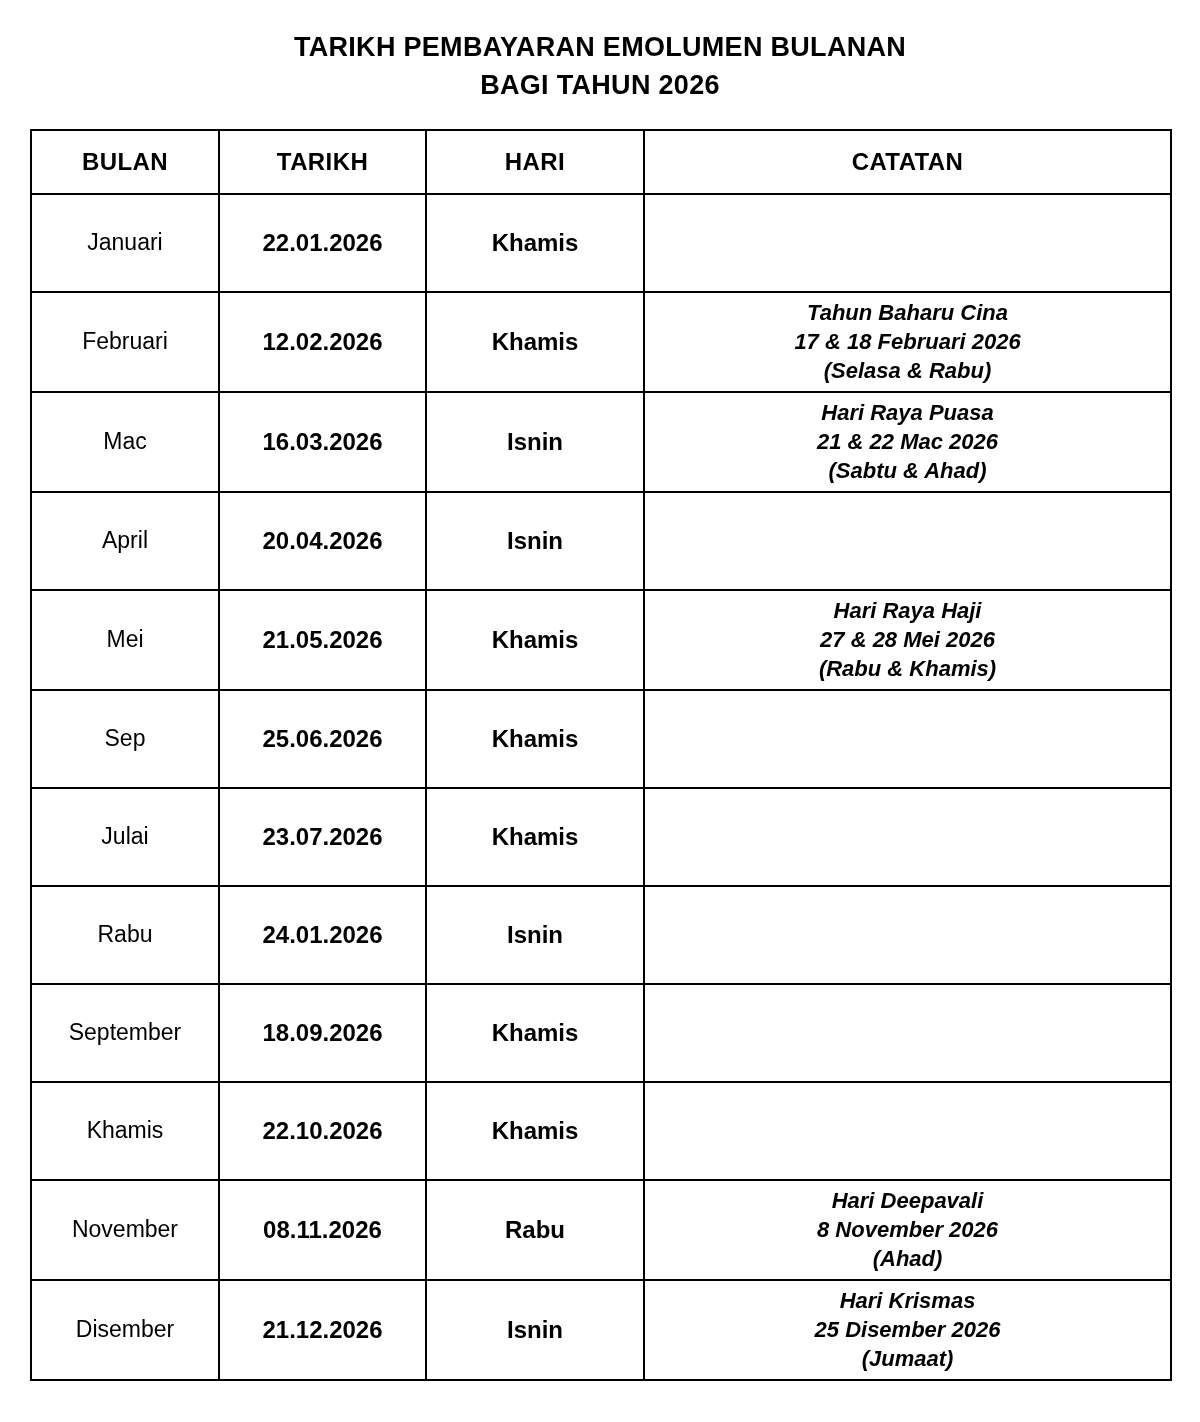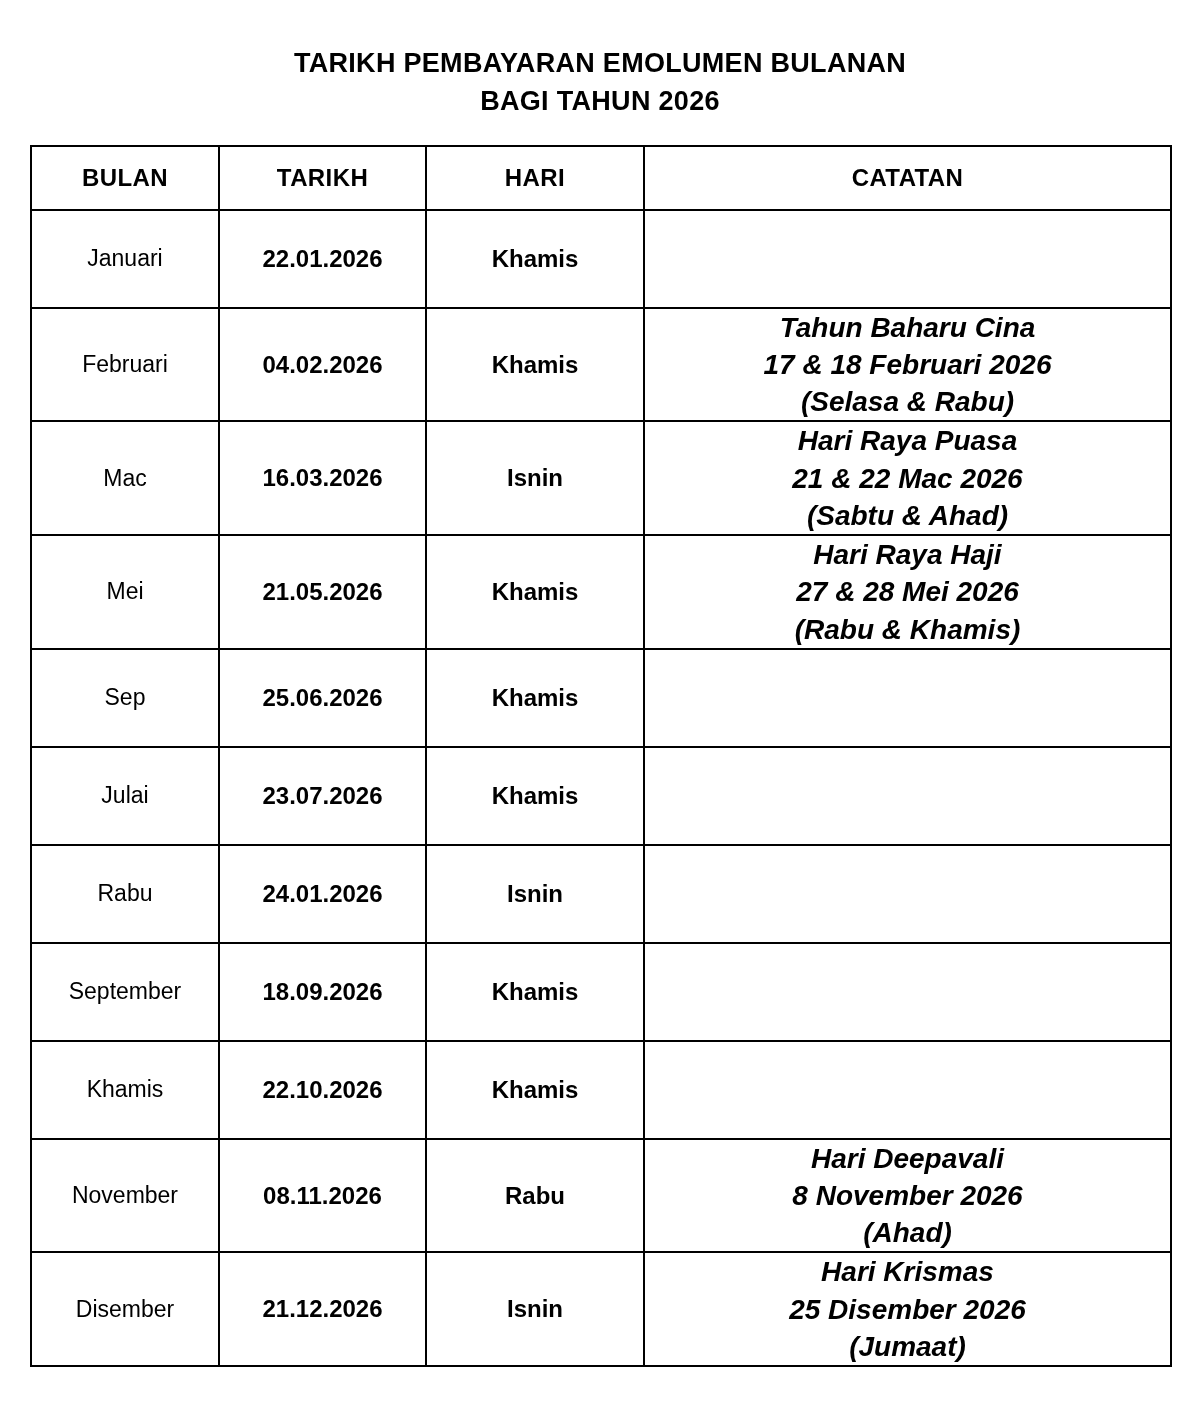--- a/index.html
+++ b/index.html
@@ -11,21 +11,21 @@
     width: 1200px;
     height: 1422px;
     font-family: "Liberation Sans", sans-serif;
     color: #000000;
     overflow: hidden;
   }
   .page {
     width: 1200px;
     height: 1422px;
     box-sizing: border-box;
-    padding: 44px 30px 10px 30px;
+    padding: 28px 30px 10px 30px;
     display: flex;
     flex-direction: column;
   }
   .title-block {
     text-align: center;
     margin-bottom: 24px;
   }
   .title-line {
     font-size: 27px;
     font-weight: bold;
@@ -62,21 +62,21 @@
   }
   td.tarikh {
     font-size: 24px;
     font-weight: bold;
   }
   td.hari {
     font-size: 24px;
     font-weight: bold;
   }
   td.catatan {
-    font-size: 28px;
+    font-size: 22px;
     font-weight: bold;
     font-style: italic;
     line-height: 1.33;
     padding: 6px 8px;
   }
   td.catatan .nline { display: block; }
   tr.row-plain td { height: 96px; border-radius: 15px; }
   tr.row-note td  { height: 98px; }
 </style>
 </head>
@@ -106,38 +106,44 @@
     </thead>
     <tbody id="table-body">
         <tr class="row-plain">
           <td class="bulan">Januari</td>
           <td class="tarikh">22.01.2026</td>
           <td class="hari">Khamis</td>
           <td class="catatan"></td>
         </tr>
         <tr class="row-note">
           <td class="bulan">Februari</td>
-          <td class="tarikh">04.02.2026</td>
+          <td class="tarikh">12.02.2026</td>
           <td class="hari">Khamis</td>
           <td class="catatan">
             <span class="nline">Tahun Baharu Cina</span>
             <span class="nline">17 &amp; 18 Februari 2026</span>
             <span class="nline">(Selasa &amp; Rabu)</span>
           </td>
         </tr>
         <tr class="row-note">
           <td class="bulan">Mac</td>
           <td class="tarikh">16.03.2026</td>
           <td class="hari">Isnin</td>
           <td class="catatan">
             <span class="nline">Hari Raya Puasa</span>
             <span class="nline">21 &amp; 22 Mac 2026</span>
             <span class="nline">(Sabtu &amp; Ahad)</span>
           </td>
         </tr>
+        <tr class="row-plain">
+          <td class="bulan">April</td>
+          <td class="tarikh">20.04.2026</td>
+          <td class="hari">Isnin</td>
+          <td class="catatan"></td>
+        </tr>
         <tr class="row-note">
           <td class="bulan">Mei</td>
           <td class="tarikh">21.05.2026</td>
           <td class="hari">Khamis</td>
           <td class="catatan">
             <span class="nline">Hari Raya Haji</span>
             <span class="nline">27 &amp; 28 Mei 2026</span>
             <span class="nline">(Rabu &amp; Khamis)</span>
           </td>
         </tr>

